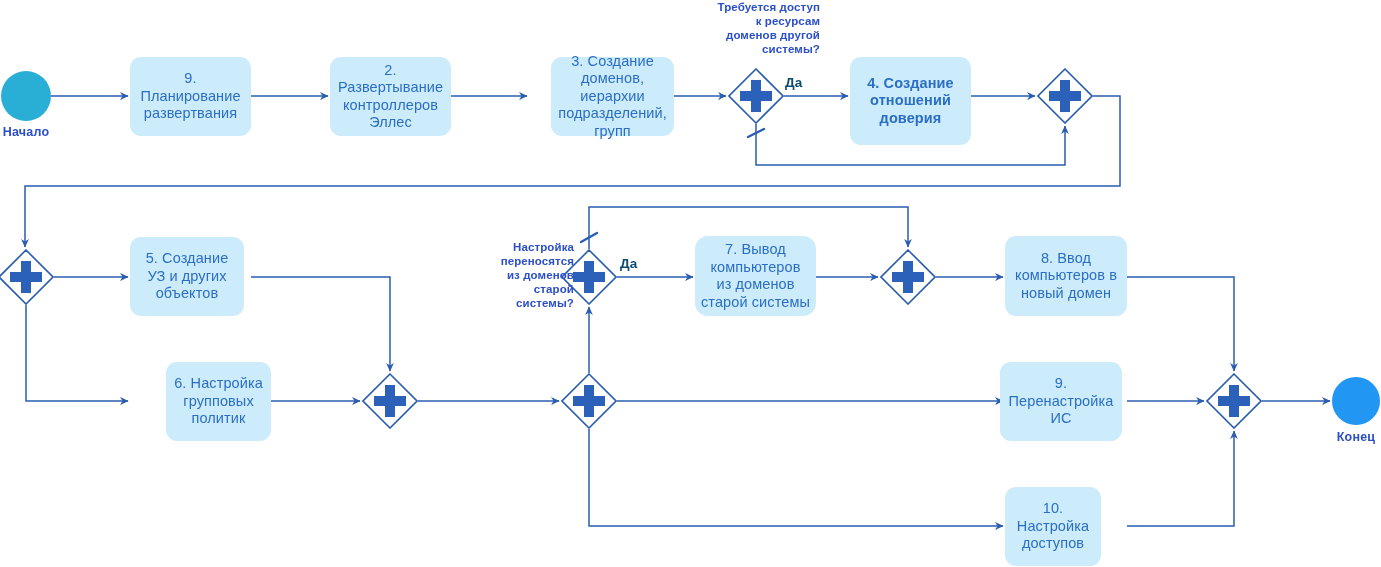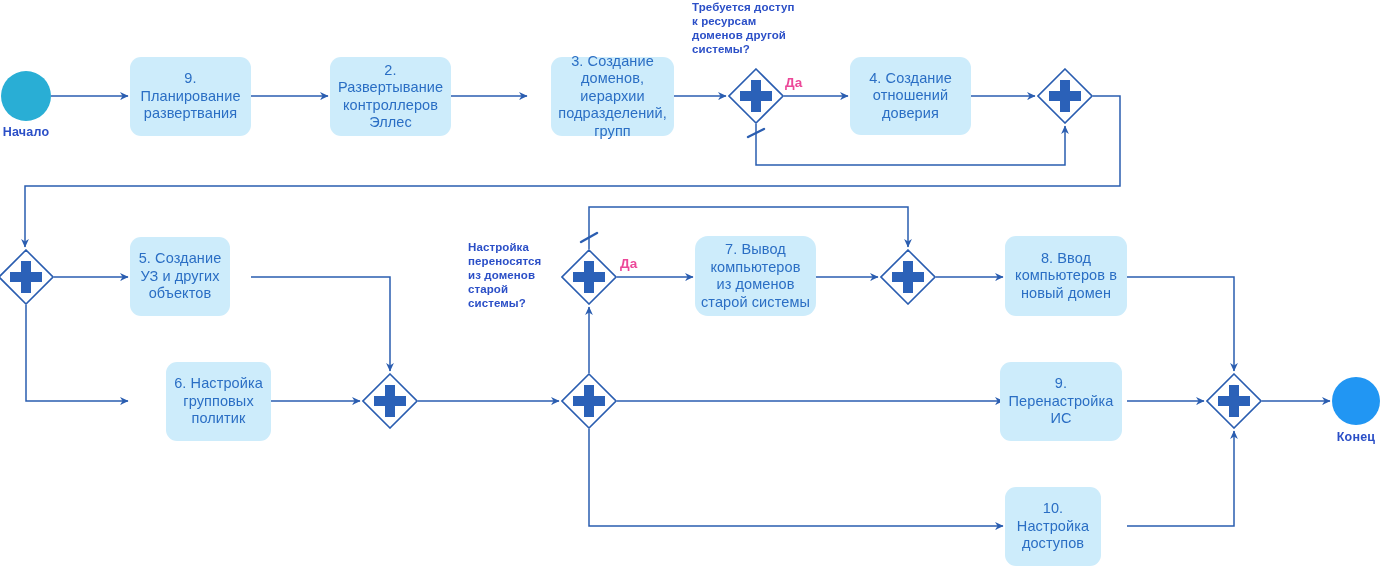--- a/index.html
+++ b/index.html
@@ -50,33 +50,33 @@
     position: absolute;
     text-align: center;
     color: #2b4fc7;
     font-size: 12.5px;
     font-weight: bold;
     letter-spacing: 0.2px;
     white-space: nowrap;
   }
   .flow-label {
     position: absolute;
-    color: #ec4899;
+    color: #0c4a6e;
     font-size: 13.5px;
     font-weight: bold;
     white-space: nowrap;
     letter-spacing: 0.2px;
   }
   .gw-label {
     position: absolute;
     color: #2b4fc7;
     font-size: 11.5px;
     font-weight: bold;
     line-height: 14px;
-    text-align: left;
+    text-align: right;
     letter-spacing: 0.1px;
   }
 </style>
 </head>
 <body>
 
 <div id="canvas">
 
   <svg id="edges" viewBox="0 0 1381 567">
     <defs>
@@ -143,22 +143,22 @@
 
   <div class="event" style="left:1px;top:71px;width:50px;height:50px;background:#29aed5;"></div>
   <div class="event-label" style="left:-14px;top:125px;width:80px;">Начало</div>
 
   <div class="event" style="left:1332px;top:377px;width:48px;height:48px;background:#2196f3;"></div>
   <div class="event-label" style="left:1316px;top:430px;width:80px;">Конец</div>
 
   <div class="task" style="left:130px;top:57px;width:121px;height:79px;">9. Планирование развертвания</div>
   <div class="task" style="left:330px;top:57px;width:121px;height:79px;">2. Развертывание контроллеров Эллес</div>
   <div class="task" style="left:551px;top:57px;width:123px;height:79px;">3. Создание доменов, иерархии подразделений, групп</div>
-  <div class="task" style="left:850px;top:57px;width:121px;height:78px;">4. Создание отношений доверия</div>
-  <div class="task" style="left:130px;top:237px;width:100px;height:79px;">5. Создание УЗ и других объектов</div>
+  <div class="task" style="left:850px;top:57px;width:121px;height:88px;font-weight:bold;">4. Создание отношений доверия</div>
+  <div class="task" style="left:130px;top:237px;width:114px;height:79px;">5. Создание УЗ и других объектов</div>
   <div class="task" style="left:130px;top:362px;width:105px;height:79px;margin-left:36px;">6. Настройка групповых политик</div>
   <div class="task" style="left:695px;top:236px;width:121px;height:80px;border-radius:13px;">7. Вывод компьютеров из доменов старой системы</div>
   <div class="task" style="left:1005px;top:236px;width:122px;height:80px;">8. Ввод компьютеров в новый домен</div>
   <div class="task" style="left:1000px;top:362px;width:122px;height:79px;">9. Перенастройка ИС</div>
   <div class="task" style="left:1005px;top:487px;width:96px;height:79px;">10. Настройка доступов</div>
 
   <svg class="gw" style="left:728px;top:68px;" viewBox="0 0 56 56">
     <polygon points="28,1 55,28 28,55 1,28" fill="none" stroke="#2a5db0" stroke-width="1.6"></polygon>
     <path d="M23,12 h10 v11 h11 v10 h-11 v11 h-10 v-11 h-11 v-10 h11 z" fill="#2b61b8"></path>
   </svg>

